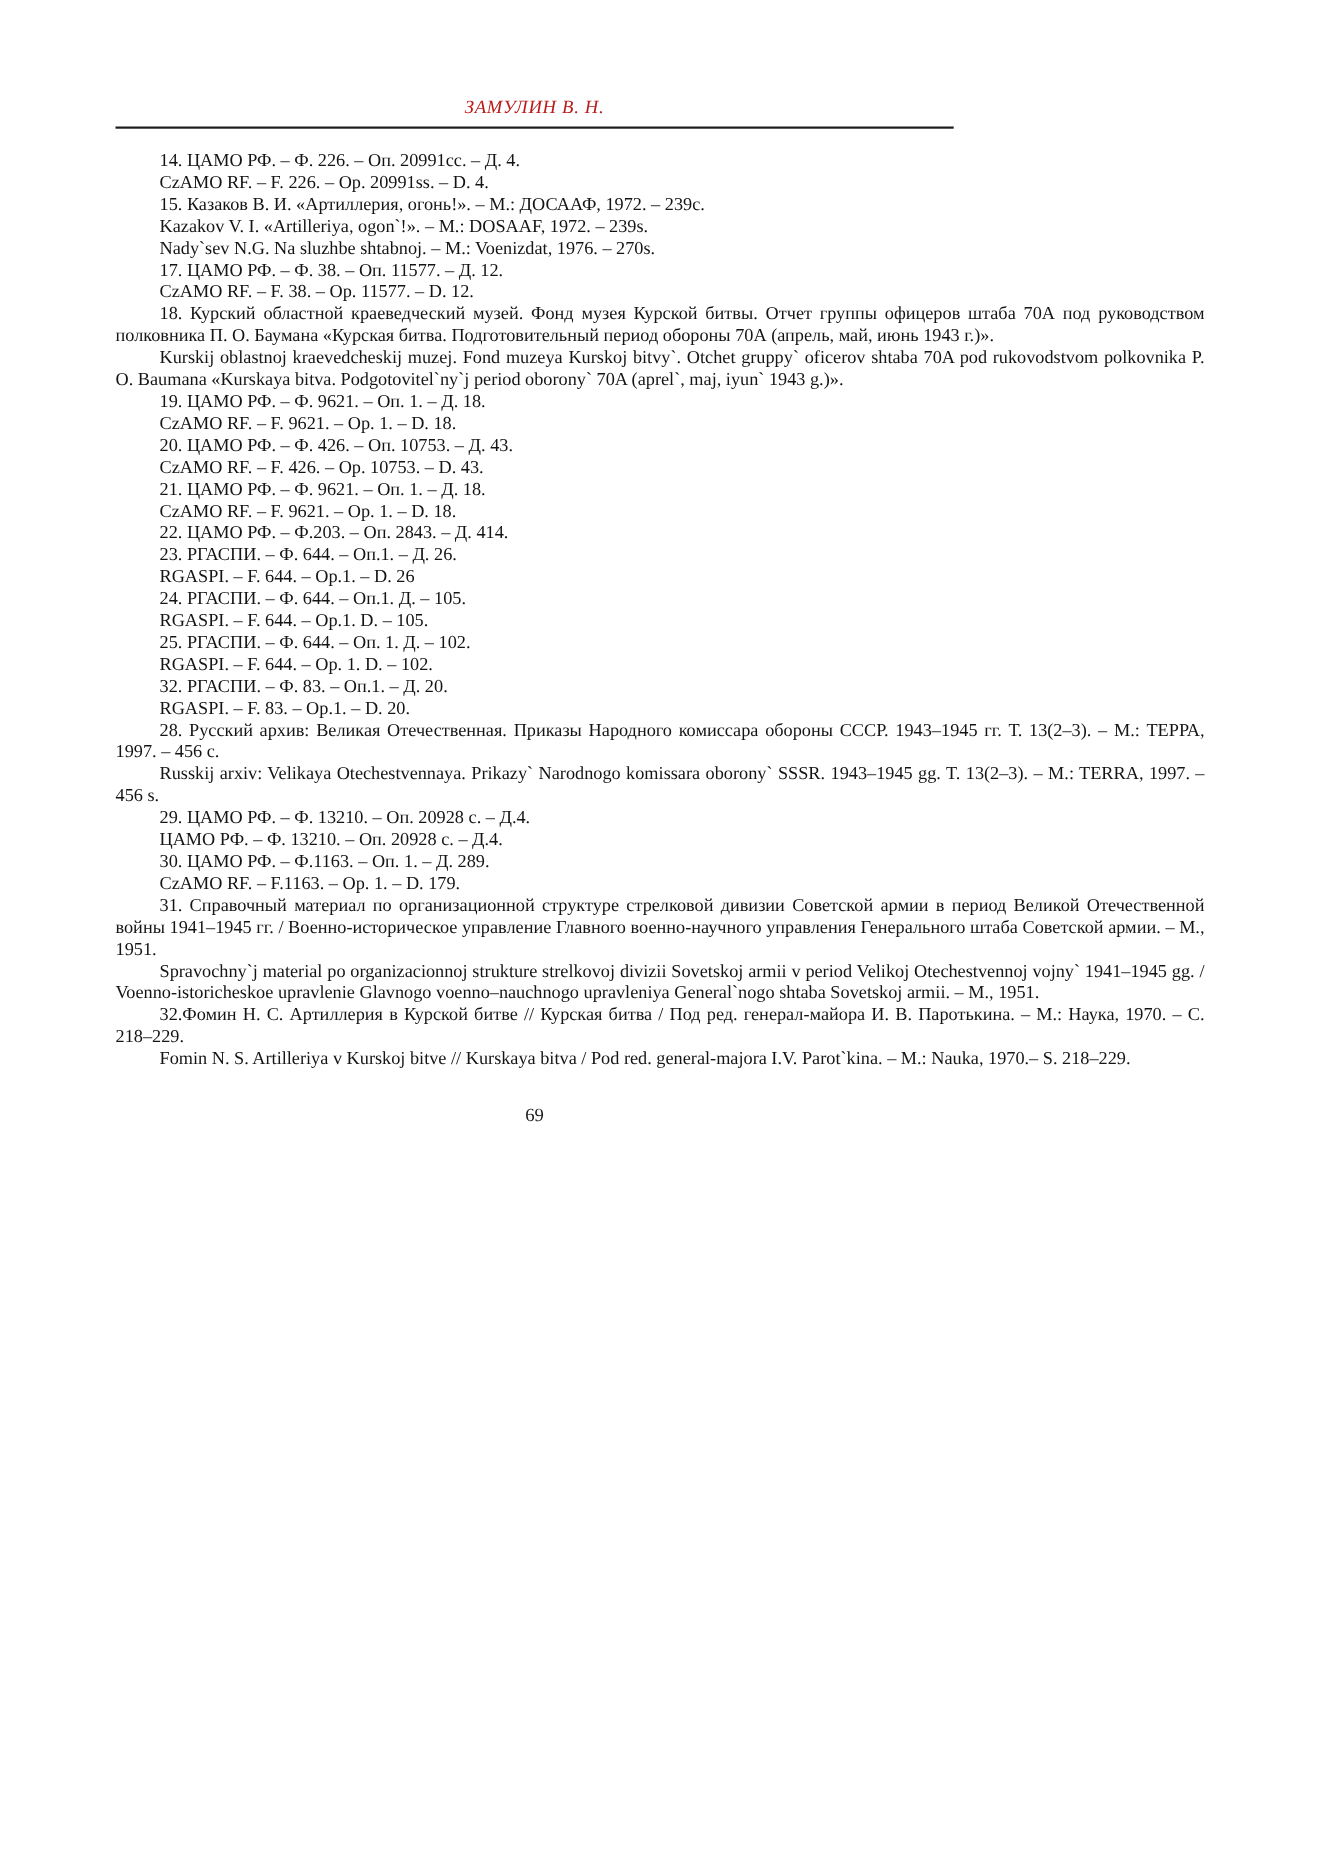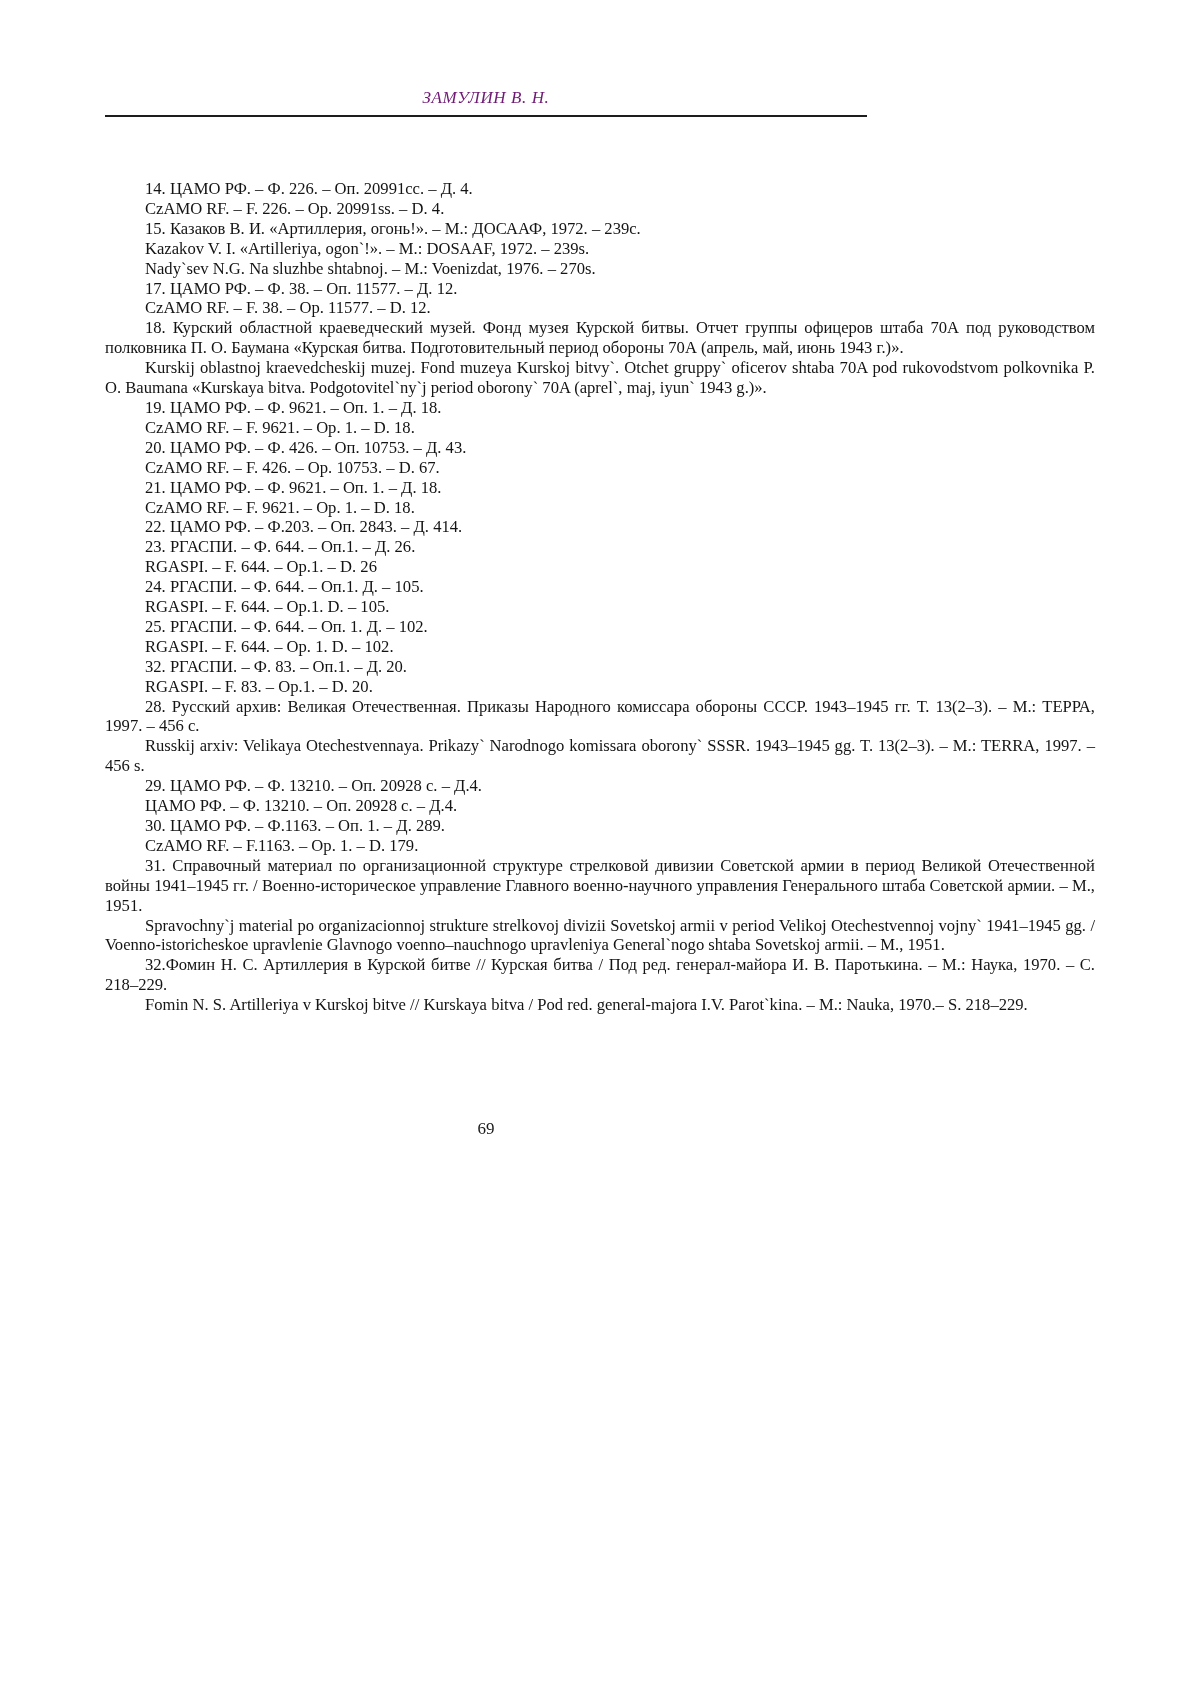--- a/index.html
+++ b/index.html
@@ -21,37 +21,37 @@
   .header-block {
     width: 762px;
     text-align: center;
     padding-bottom: 7px;
     border-bottom: 2px solid #1d1d1d;
   }
   .header-text {
     font-style: italic;
     font-size: 17px;
     letter-spacing: 0.6px;
-    color: #701a75;
+    color: #b91c1c;
   }
   .refs {
-    margin-top: 62px;
+    margin-top: 19px;
     width: 990px;
   }
   .ref {
     font-size: 16.6px;
     line-height: 19.9px;
     text-align: justify;
     text-indent: 40px;
     color: #141414;
   }
   .page-num {
     width: 762px;
     text-align: center;
-    margin-top: 104px;
+    margin-top: 32px;
     font-size: 17px;
     color: #1a1a1a;
   }
 </style>
 </head>
 <body>
 
 <div class="page">
 
   <div class="header-block">
@@ -64,21 +64,21 @@
       <p class="ref">15. Казаков В. И. «Артиллерия, огонь!». – М.: ДОСААФ, 1972. – 239с.</p>
       <p class="ref">Kazakov V. I. «Artilleriya, ogon`!». – M.: DOSAAF, 1972. – 239s.</p>
       <p class="ref">Nady`sev N.G. Na sluzhbe shtabnoj. – M.: Voenizdat, 1976. – 270s.</p>
       <p class="ref">17. ЦАМО РФ. – Ф. 38. – Оп. 11577. – Д. 12.</p>
       <p class="ref">CzAMO RF. – F. 38. – Op. 11577. – D. 12.</p>
       <p class="ref">18. Курский областной краеведческий музей. Фонд музея Курской битвы. Отчет группы офицеров штаба 70А под руководством полковника П. О. Баумана «Курская битва. Подготовительный период обороны 70А (апрель, май, июнь 1943 г.)».</p>
       <p class="ref">Kurskij oblastnoj kraevedcheskij muzej. Fond muzeya Kurskoj bitvy`. Otchet gruppy` oficerov shtaba 70A pod rukovodstvom polkovnika P. O. Baumana «Kurskaya bitva. Podgotovitel`ny`j period oborony` 70A (aprel`, maj, iyun` 1943 g.)».</p>
       <p class="ref">19. ЦАМО РФ. – Ф. 9621. – Оп. 1. – Д. 18.</p>
       <p class="ref">CzAMO RF. – F. 9621. – Op. 1. – D. 18.</p>
       <p class="ref">20. ЦАМО РФ. – Ф. 426. – Оп. 10753. – Д. 43.</p>
-      <p class="ref">CzAMO RF. – F. 426. – Op. 10753. – D. 67.</p>
+      <p class="ref">CzAMO RF. – F. 426. – Op. 10753. – D. 43.</p>
       <p class="ref">21. ЦАМО РФ. – Ф. 9621. – Оп. 1. – Д. 18.</p>
       <p class="ref">CzAMO RF. – F. 9621. – Op. 1. – D. 18.</p>
       <p class="ref">22. ЦАМО РФ. – Ф.203. – Оп. 2843. – Д. 414.</p>
       <p class="ref">23. РГАСПИ. – Ф. 644. – Оп.1. – Д. 26.</p>
       <p class="ref">RGASPI. – F. 644. – Op.1. – D. 26</p>
       <p class="ref">24. РГАСПИ. – Ф. 644. – Оп.1. Д. – 105.</p>
       <p class="ref">RGASPI. – F. 644. – Op.1. D. – 105.</p>
       <p class="ref">25. РГАСПИ. – Ф. 644. – Оп. 1. Д. – 102.</p>
       <p class="ref">RGASPI. – F. 644. – Op. 1. D. – 102.</p>
       <p class="ref">32. РГАСПИ. – Ф. 83. – Оп.1. – Д. 20.</p>

